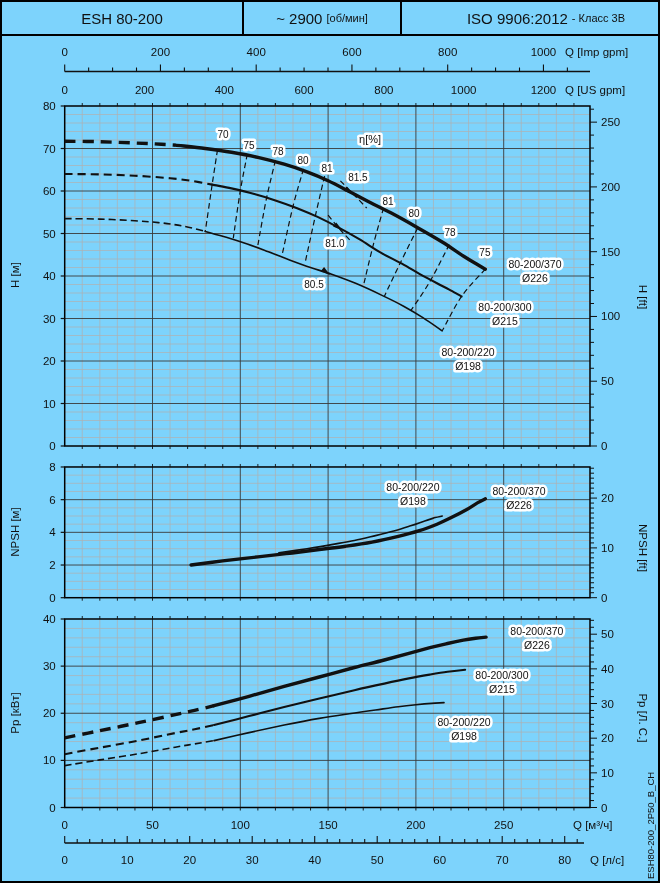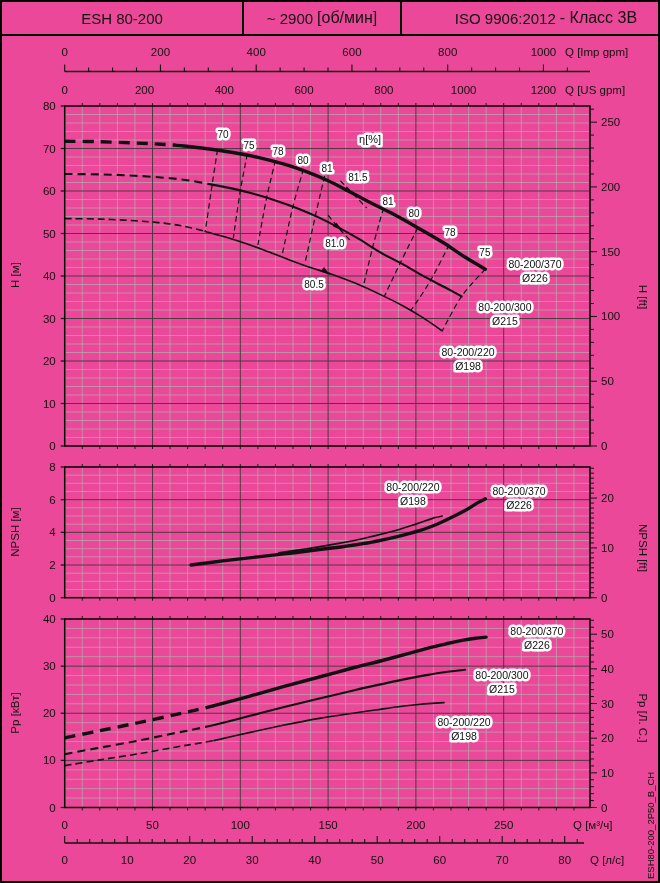--- a/index.html
+++ b/index.html
@@ -1,23 +1,23 @@
 <!DOCTYPE html>
 <html><head>
 <meta charset="utf-8">
 <style>
   html,body{margin:0;padding:0;background:#888;}
-  .page{position:relative;width:660px;height:883px;background:#ec4899;border:2px solid #000;
+  .page{position:relative;width:660px;height:883px;background:#7dd3fc;border:2px solid #000;
         box-sizing:border-box;font-family:"Liberation Sans",sans-serif;color:#111;overflow:hidden;}
   .hdr{position:absolute;left:0;top:0;width:100%;height:32px;display:flex;border-bottom:2px solid #000;}
   .hdr .cell{display:flex;align-items:center;justify-content:center;font-size:15px;}
   .hdr .c1{width:242px;border-right:2px solid #000;box-sizing:border-box;}
   .hdr .c2{width:158px;border-right:2px solid #000;box-sizing:border-box;}
   .hdr .c3{flex:1;padding-left:32px;}
-  .hdr .small{font-size:16px;margin-left:4px;}
+  .hdr .small{font-size:11px;margin-left:4px;}
   svg{position:absolute;left:0;top:0;}
   text{font-family:"Liberation Sans",sans-serif;fill:#111;}
   .halo{paint-order:stroke;stroke:#ffffff;stroke-width:5px;stroke-linejoin:round;}
 </style>
 </head>
 <body>
 
 <div class="page">
   <div class="hdr">
     <div class="cell c1">

